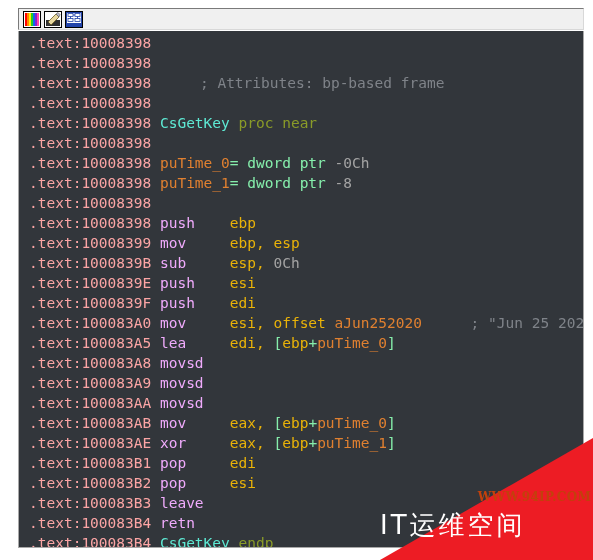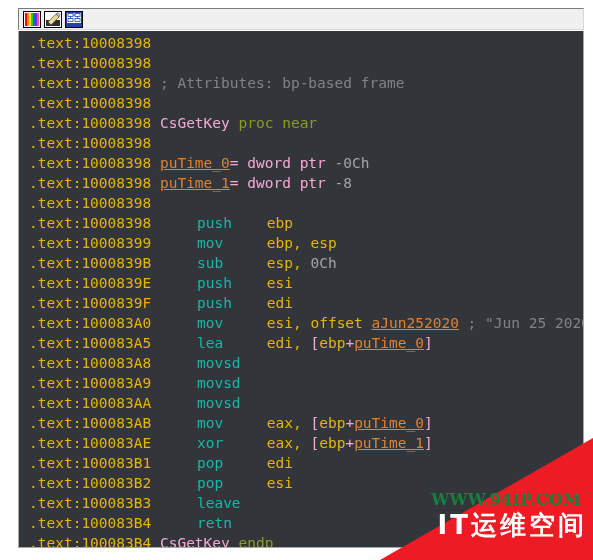--- a/index.html
+++ b/index.html
@@ -68,67 +68,67 @@
     width: 100%;
     font-size: 14.5px;
     line-height: 20px;
     white-space: pre;
   }
   .ln {
     height: 20px;
     padding-left: 10px;
     white-space: pre;
   }
-  .addr   { color: #eab308; }
-  .mnem   { color: #14b8a6; margin-left: 37px; }
+  .addr   { color: #fca5a5; }
+  .mnem   { color: #f0abfc; }
   .reg    { color: #eab308; }
-  .punct  { color: #f9a8d4; margin-top: 10px; }
+  .punct  { color: #86efac; margin-top: 10px; }
   .num    { color: #a3a3a3; }
-  .var    { color: #e08030; text-decoration: underline; }
-  .fname  { color: #f9a8d4; }
+  .var    { color: #e08030; }
+  .fname  { color: #5eead4; }
   .kw     { color: #8a9b28; text-align: right; }
-  .cmt    { color: #7f8389; }
+  .cmt    { color: #7f8389; margin-left: 40px; }
   .str    { color: #7f8389; }
 
   
   #watermark {
     position: absolute;
     right: 0;
     bottom: 0;
     width: 213px;
     height: 122px;
     pointer-events: none;
   }
   #wm-tri {
     position: absolute;
     inset: 0;
     background: #ed1c24;
     clip-path: polygon(100% 0%, 100% 100%, 0% 100%);
   }
   #wm-url {
     position: absolute;
     left: 0;
-    right: 12px;
+    right: 2px;
     top: 52px;
     text-align: right;
-    color: #15803d;
+    color: #c2410c;
     font-family: "DejaVu Serif", "Liberation Serif", serif;
     font-weight: bold;
-    font-size: 16px;
+    font-size: 12px;
     letter-spacing: 0.3px;
   }
   #wm-cn {
     position: absolute;
     left: 0;
     right: 6px;
     top: 72px;
-    text-align: right;
+    text-align: left;
     color: #ffffff;
     font-family: "DejaVu Sans", "Liberation Sans", sans-serif;
-    font-weight: bold;
+    font-weight: normal;
     font-size: 26px;
     letter-spacing: 3px;
     line-height: 30px;
   }
 </style>
 </head>
 <body>
 
 <div id="screen">
 

